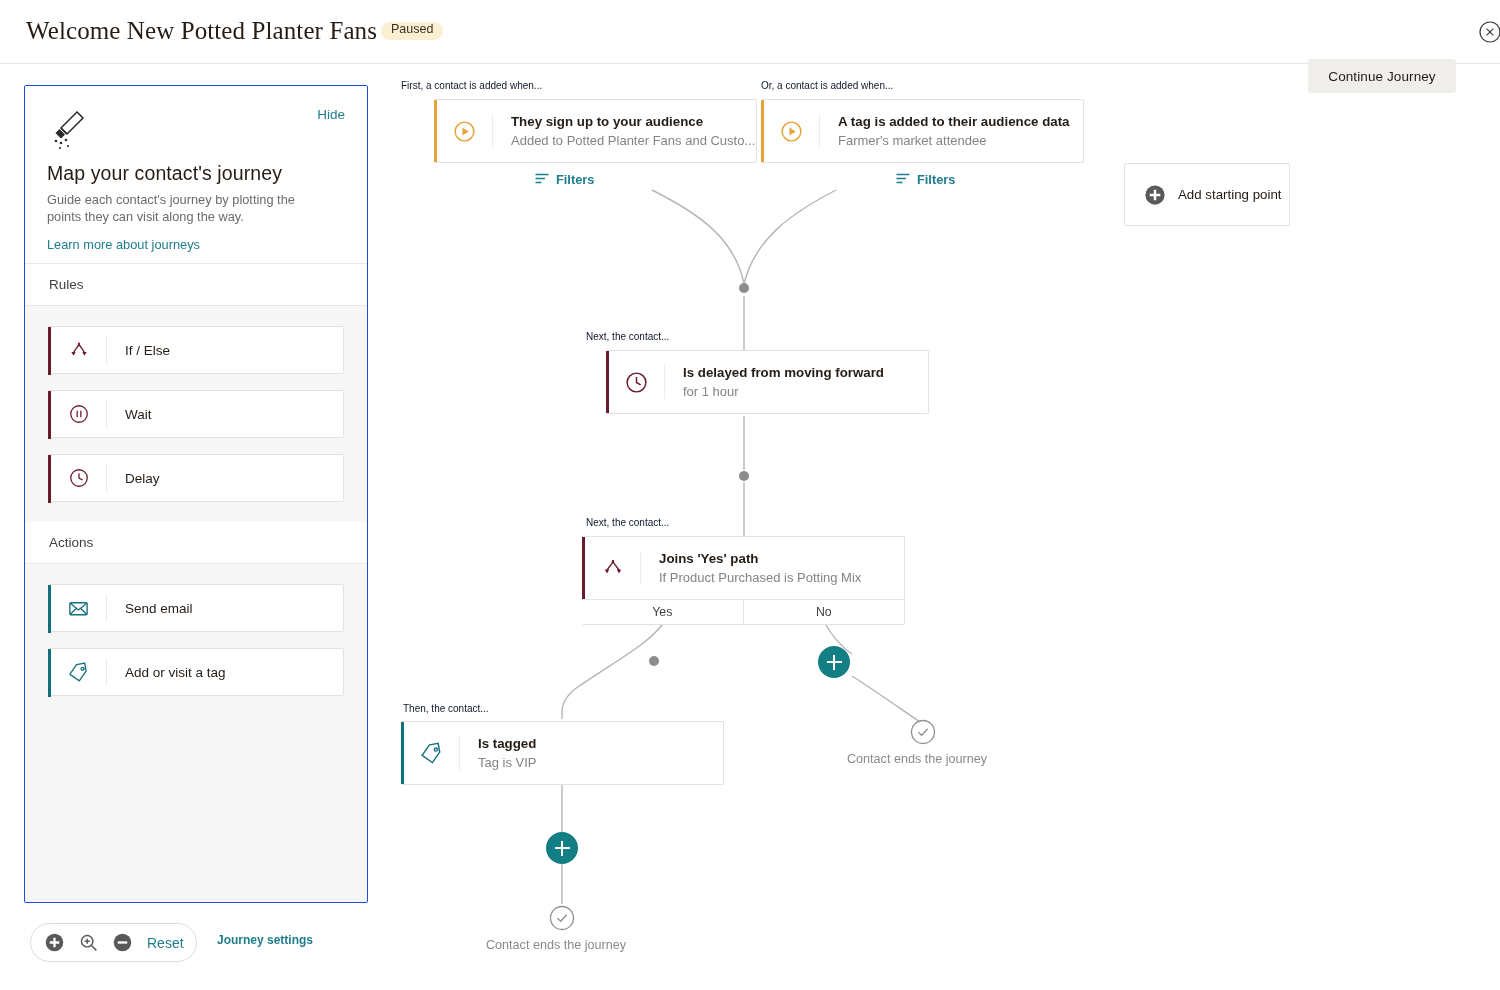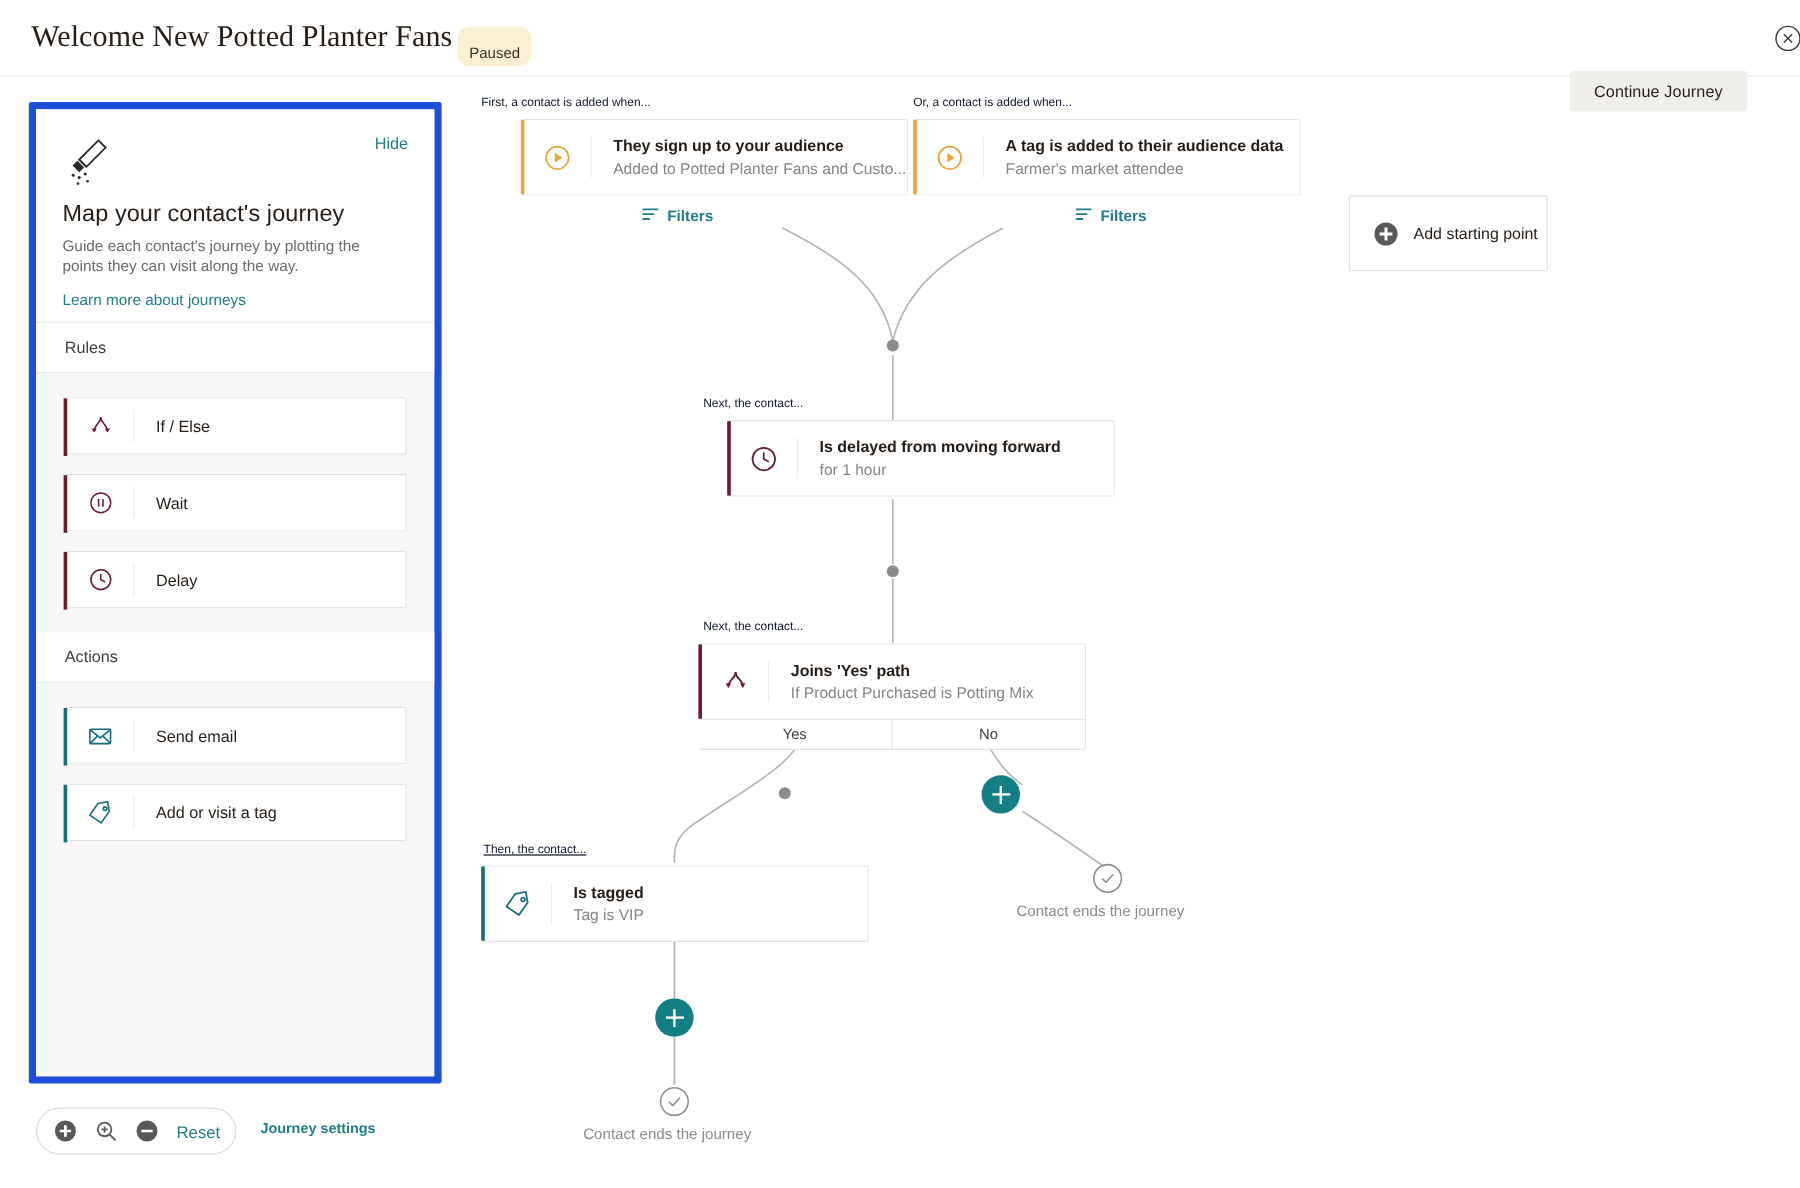--- a/index.html
+++ b/index.html
@@ -21,21 +21,21 @@
   .journey-title {
     position: absolute; left: 26px; top: 17px;
     font-family: "Liberation Serif", serif;
     font-size: 25px; font-weight: 400; color: #241c15;
     letter-spacing: .1px;
     white-space: nowrap;
   }
   .paused-badge {
     position: absolute; left: 381px; top: 22px;
     background: #fbefd2; color: #3c3127;
-    font-size: 12.5px; padding: 15px 10px 4px;
+    font-size: 12.5px; padding: 0 10px 4px;
     border-radius: 11px; line-height: 14px;
   }
   .continue-btn {
     position: absolute; left: 1308px; top: 15px;
     width: 148px; height: 34px;
     background: #efeeeb; border: none; border-radius: 3px;
     font-family: "Liberation Sans", sans-serif;
     font-size: 13.5px; color: #241c15; cursor: pointer;
     letter-spacing: .1px;
     margin-top: 44px;
@@ -43,21 +43,21 @@
   .close-btn {
     position: absolute; left: 1479px; top: 21px;
     width: 22px; height: 22px; cursor: pointer;
   }
 
   
   .panel {
     position: absolute; left: 24px; top: 85px;
     width: 344px; height: 818px;
     background: #f7f7f7;
-    border: 6px solid #1d4ed8;
+    border: 1px solid #1d4ed8;
     border-radius: 2px;
     overflow: hidden;
   }
   .panel-intro {
     background: #fff; padding: 20px 22px 22px 22px;
     border-bottom: 1px solid #e8e8e8;
     position: relative;
     height: 178px;
   }
   .hide-link {
@@ -340,21 +340,21 @@
       <path d="M562,719 L562,768"></path>
 
       <path d="M562,800 L562,840"></path>
     </g>
   </svg>
 
   <div class="cap" style="left:401px; top:16px;">First, a contact is added when...</div>
   <div class="cap" style="left:761px; top:16px;">Or, a contact is added when...</div>
   <div class="cap" style="left:586px; top:267px;">Next, the contact...</div>
   <div class="cap" style="left:586px; top:453px;">Next, the contact...</div>
-  <div class="cap" style="left:403px; top:639px;text-decoration:underline;">Then, the contact...</div>
+  <div class="cap" style="left:403px; top:639px;">Then, the contact...</div>
 
   <div class="node" style="left:401px; top:35px; width:323px;margin-left:33px;">
     <div class="node-accent" style="background:#e8a33d"></div>
     <div class="node-row">
       <div class="node-icon">
         <svg width="25" height="25" viewBox="0 0 24 24" fill="none" stroke="#e8a33d" stroke-width="1.4">
           <circle cx="12" cy="12" r="9"></circle>
           <path d="M10 8.2 L16 12 L10 15.8 Z" fill="#e8a33d" stroke="none"></path>
         </svg>
       </div>

